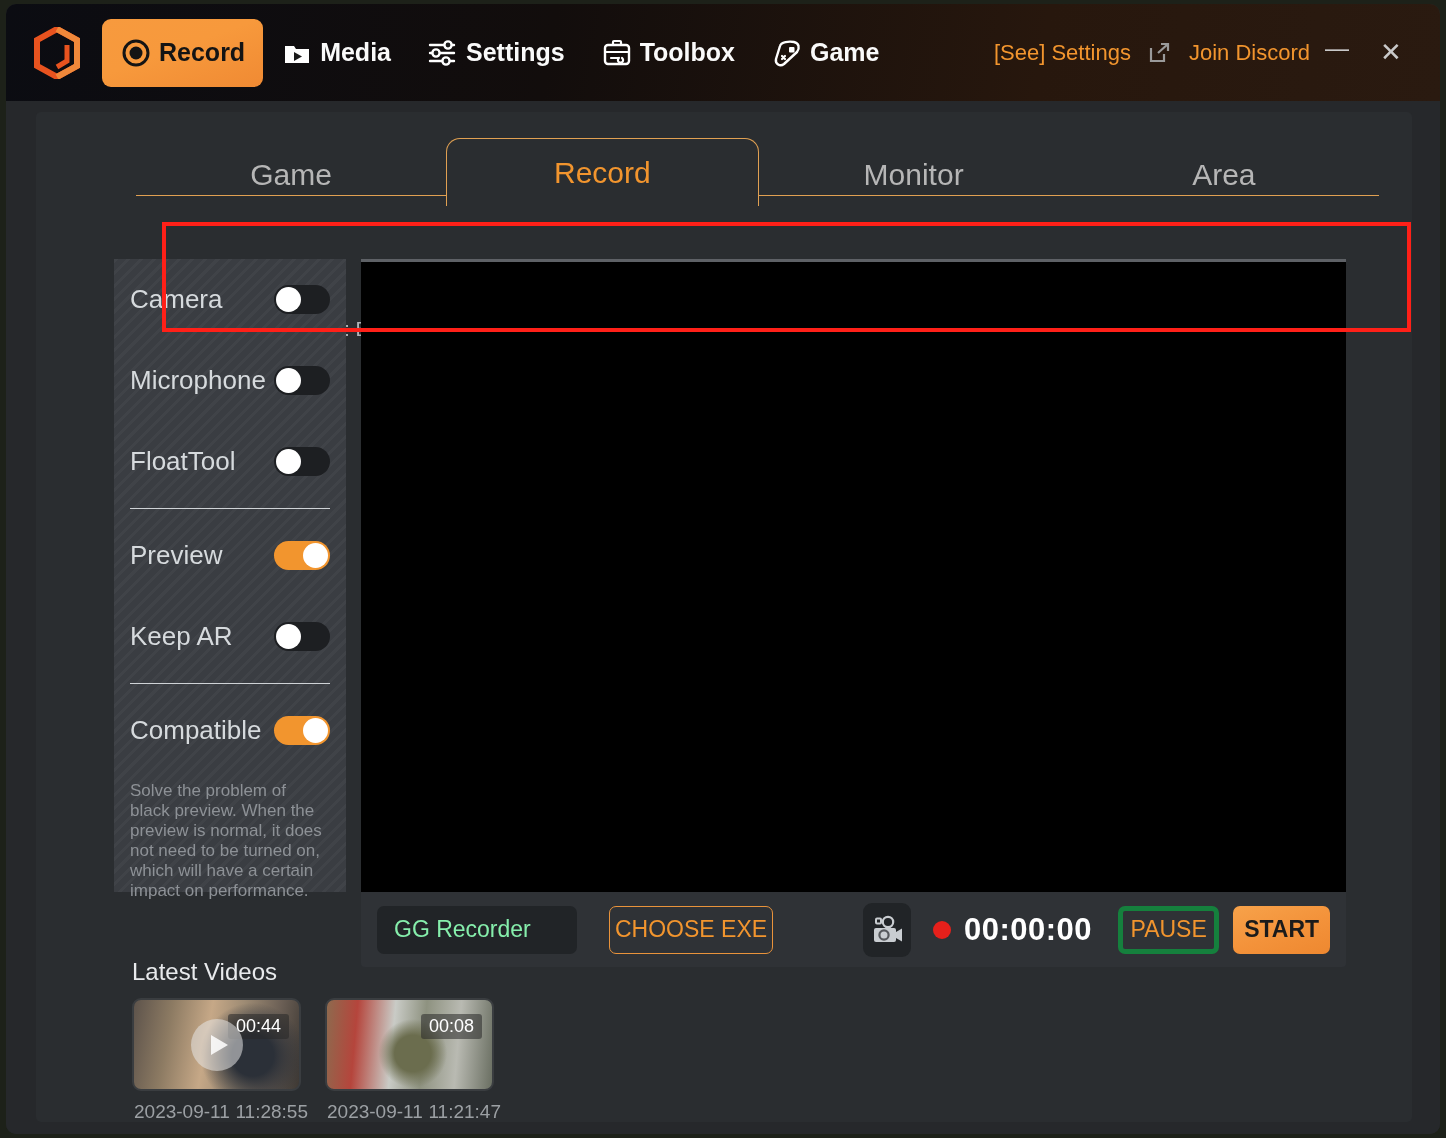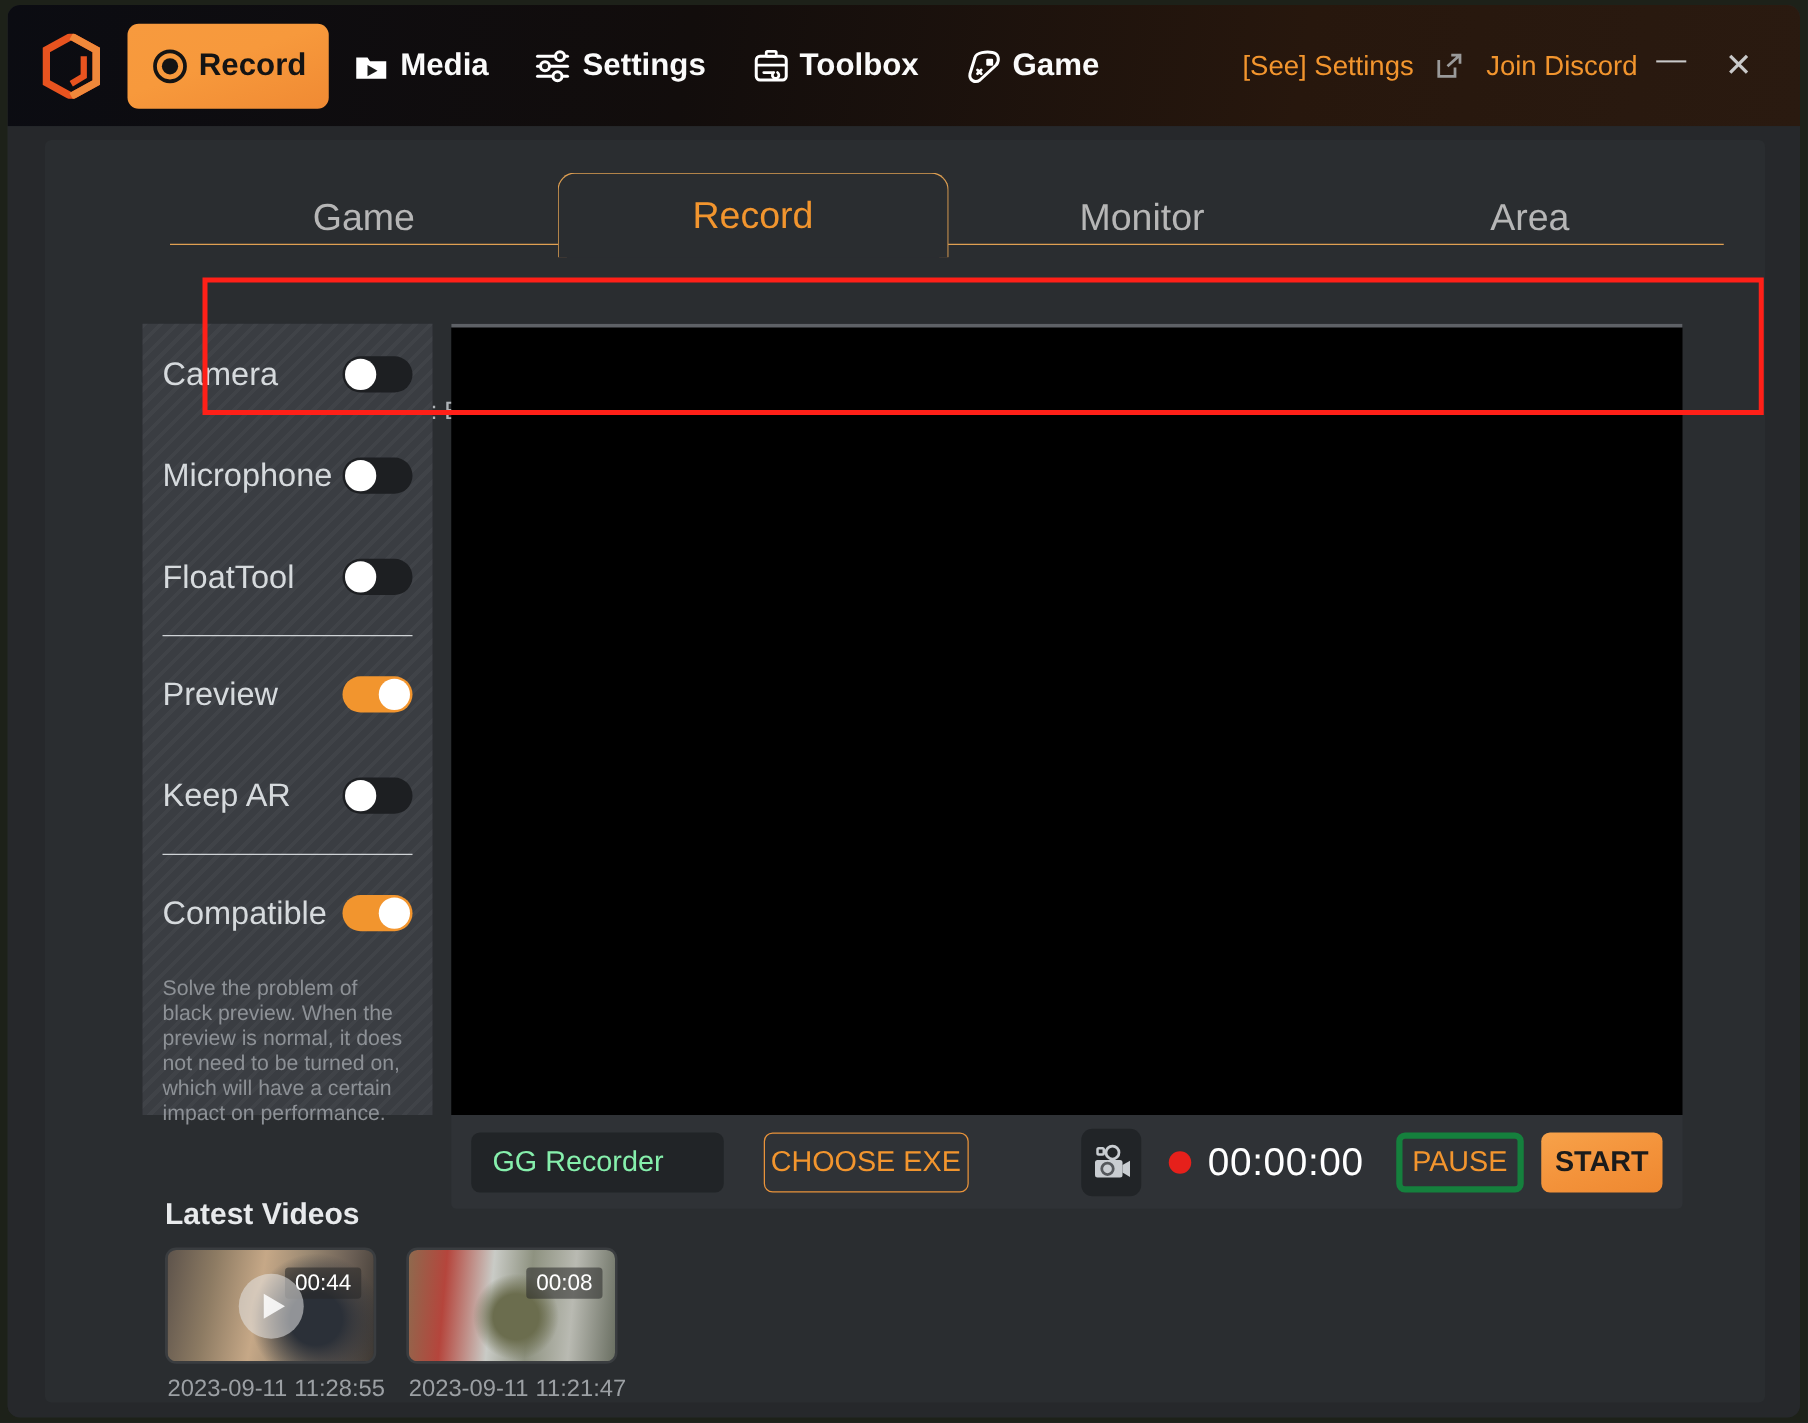--- a/index.html
+++ b/index.html
@@ -156,37 +156,37 @@
     margin-left: 32px; width: 182px; height: 48px;
     border: 1px solid #e9933b; border-radius: 7px; background: transparent;
     color: #f2952e; font-size: 23px; display: flex; align-items: center; justify-content: center;
     cursor: pointer;
   }
   .cam-icon-box {
     margin-left: 90px; width: 54px; height: 54px; background: #212427; border-radius: 9px;
     display: flex; align-items: center; justify-content: center; cursor: pointer;
   }
   .rec-dot { width: 18px; height: 18px; border-radius: 50%; background: #e6201b; margin-left: 22px; flex:none; }
-  .timer { color: #ffffff; font-size: 31px; font-weight: normal; margin-left: 13px; letter-spacing: 0.5px; }
+  .timer { color: #ffffff; font-size: 31px; font-weight: bold; margin-left: 13px; letter-spacing: 0.5px; }
   .pause-btn {
     margin-left: 26px; width: 112px; height: 48px;
     border: 5px solid #15803d; border-radius: 7px; background: transparent;
     color: #f2952e; font-size: 23px; display: flex; align-items: center; justify-content: center; cursor: pointer;
   }
   .start-btn {
     margin-left: 14px; width: 108px; height: 48px; border-radius: 7px;
     background: linear-gradient(160deg,#f7a24a 0%, #f3923a 55%, #ee8830 100%);
     color: #1b1b1b; font-size: 23px; font-weight: bold;
     display: flex; align-items: center; justify-content: center; cursor: pointer;
   }
 
   
   .latest-title {
     position: absolute; left: 96px; top: 846px;
-    color: #e8eaec; font-size: 24px; font-weight: bold;
+    color: #e8eaec; font-size: 24px; font-weight: normal;
   }
   .videos { position: absolute; left: 96px; top: 886px; display: flex; gap: 15px; }
   .video-card { width: 178px; cursor: pointer; }
   .thumb {
     width: 169px; height: 93px; border-radius: 9px; position: relative; overflow: hidden;
     border: 2px solid #3a3d40;
   }
   .thumb.a {
     background:
       radial-gradient(circle at 72% 62%, #2b3038 0 16%, rgba(0,0,0,0) 40%),

